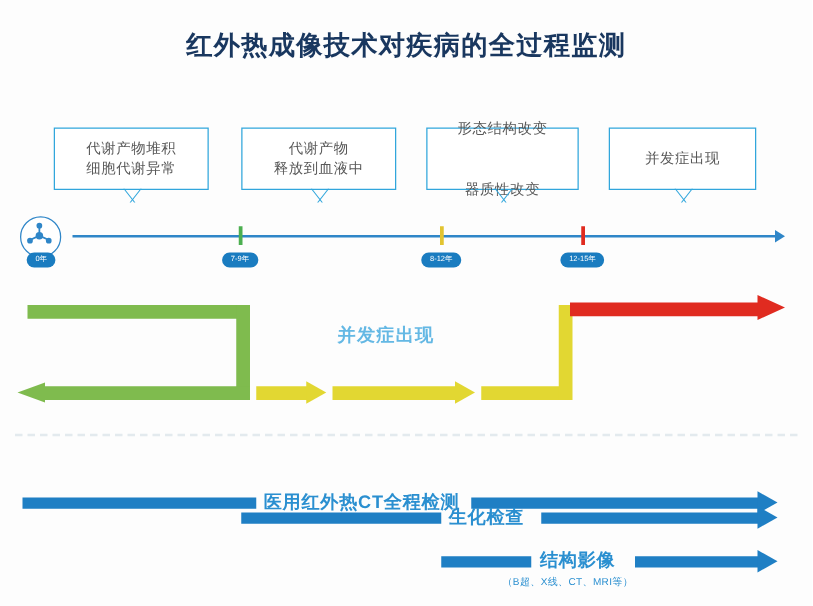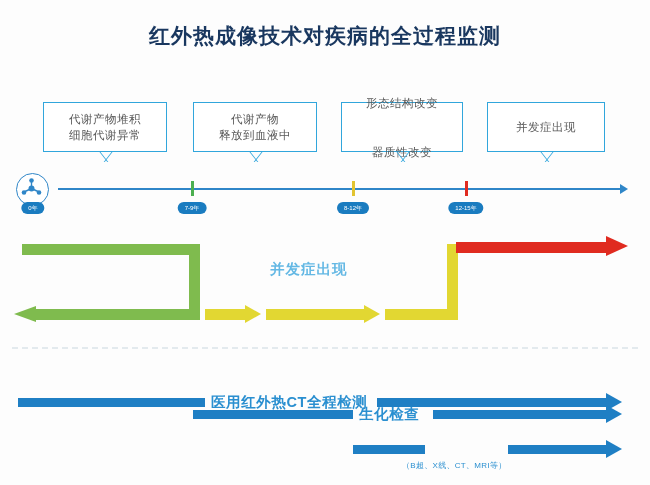--- a/index.html
+++ b/index.html
@@ -265,18 +265,19 @@
 
   <div class="det-row" id="row1">
     <div class="det-bar-l" style="left:193px; width:160px;"></div>
     <div class="det-label" style="left:359px;">生化检查</div>
     <div class="det-bar-r" style="left:433px; width:175px;"></div>
     <div class="det-head" style="left:606px;"></div>
   </div>
 
   <div class="det-row" id="row2">
     <div class="det-bar-l" style="left:353px; width:72px;"></div>
+    <div class="det-label" style="left:432px;">结构影像</div>
     <div class="det-bar-r" style="left:508px; width:100px;"></div>
     <div class="det-head" style="left:606px;"></div>
     <div class="det-sub" style="left:402px; top:22px;">（B超、X线、CT、MRI等）</div>
   </div>
 
 </div>
 
 </body></html>

